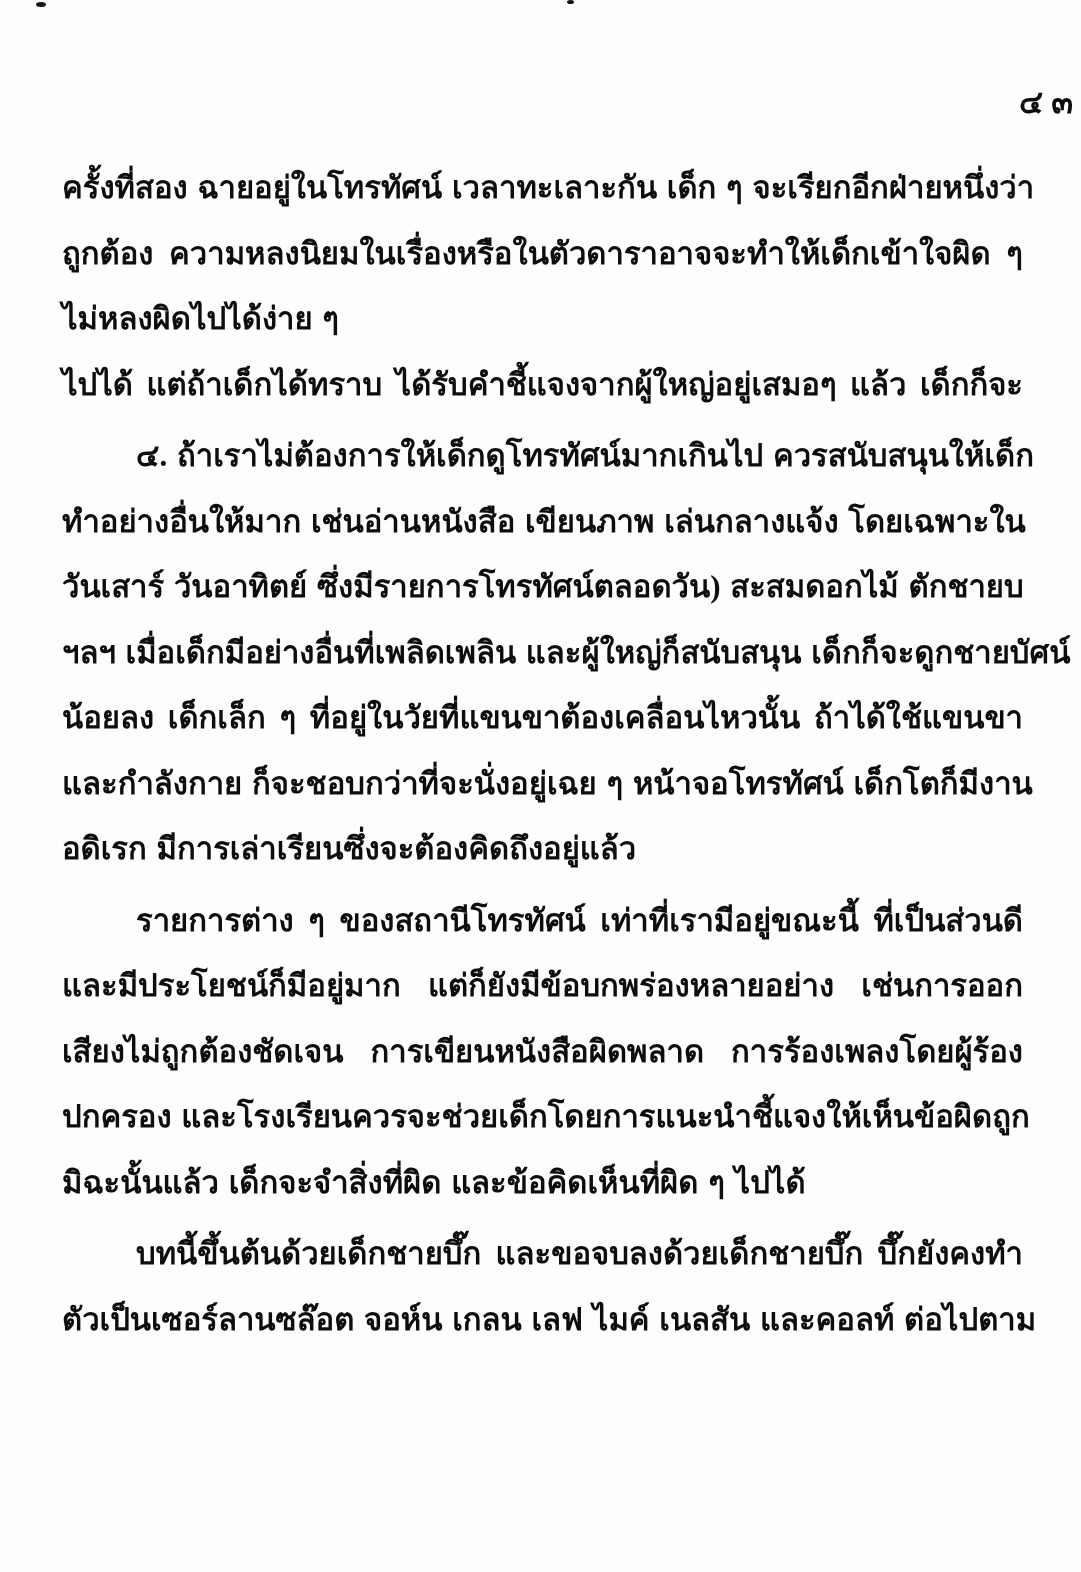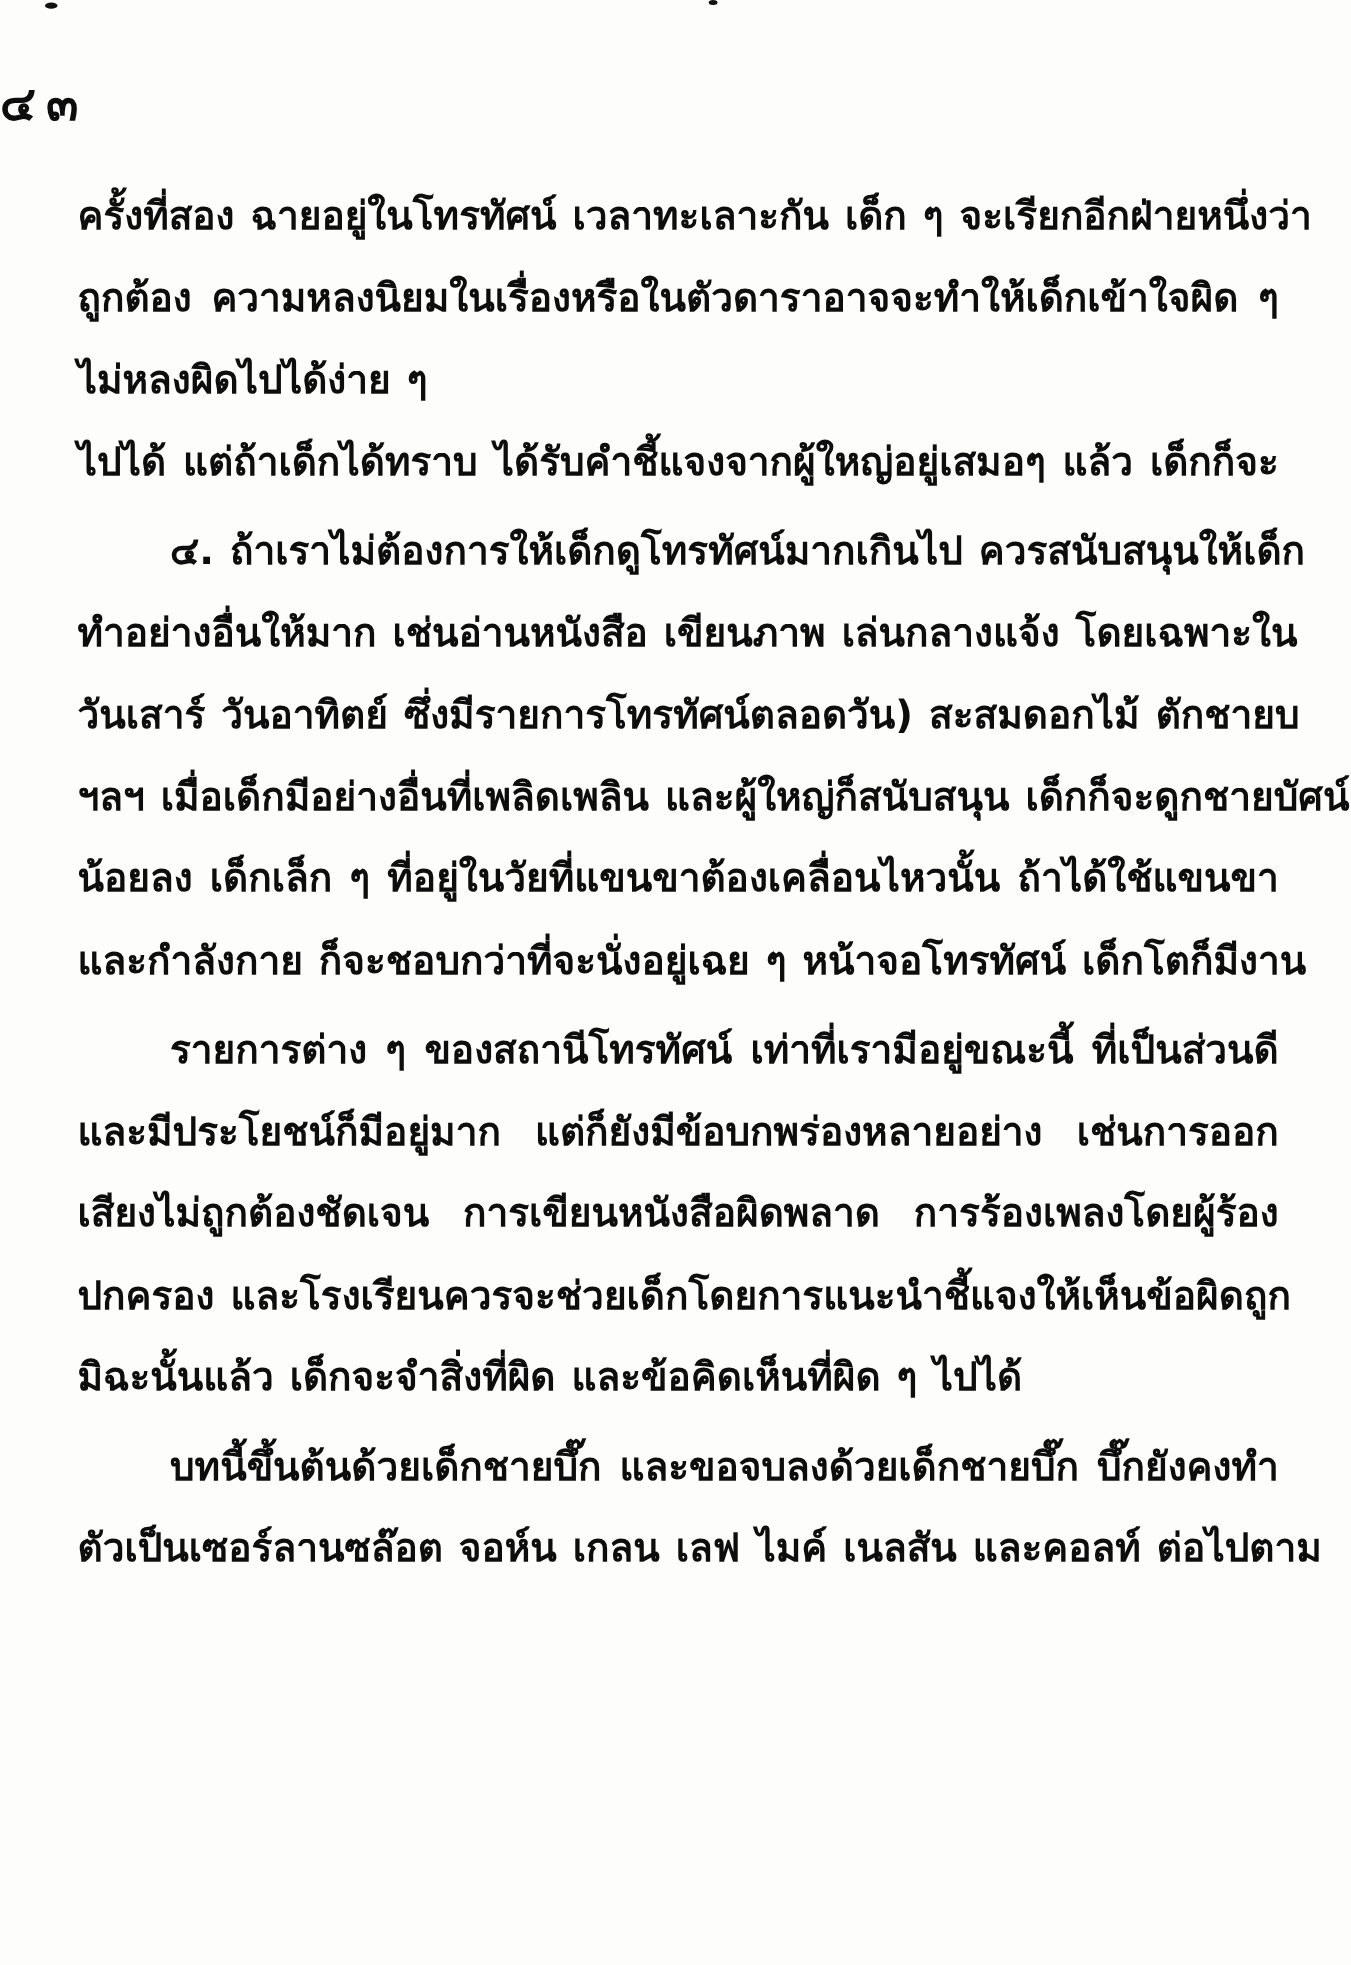--- a/index.html
+++ b/index.html
@@ -17,31 +17,31 @@
     color: #0d0d0d;
   }
   .scan-speck {
     position: absolute;
     background: #111;
     border-radius: 50%;
   }
   .speck-a { left: 36px;  top: 2px; width: 10px; height: 5px; }
   .speck-b { left: 567px; top: 0px; width: 7px;  height: 4px; }
   .page-number {
-    text-align: left;
-    padding-top: 52px;
-    font-size: 38px;
+    text-align: right;
+    padding-top: 76px;
+    font-size: 32px;
     font-weight: bold;
     letter-spacing: 8px;
   }
   .text-block {
     margin-top: 28px;
     padding: 0 58px 0 62px;
   }
-  .paragraph { margin: 0; }
+  .paragraph { margin: 0; font-family: Liberation Serif, serif; }
   .paragraph + .paragraph { margin-top: 6px; }
   .line {
     font-size: 31px;
     font-weight: bold;
     line-height: 65.5px;
     white-space: nowrap;
     text-align: justify;
     text-align-last: justify;
     -moz-text-align-last: justify;
     word-spacing: 2px;
@@ -71,20 +71,21 @@
       <div class="line">ไปได้ แต่ถ้าเด็กได้ทราบ ได้รับคำชี้แจงจากผู้ใหญ่อยู่เสมอๆ แล้ว เด็กก็จะ</div>
     </div>
 
     <div class="paragraph">
       <div class="line indent">๔. ถ้าเราไม่ต้องการให้เด็กดูโทรทัศน์มากเกินไป ควรสนับสนุนให้เด็ก</div>
       <div class="line">ทำอย่างอื่นให้มาก เช่นอ่านหนังสือ เขียนภาพ เล่นกลางแจ้ง โดยเฉพาะใน</div>
       <div class="line">วันเสาร์ วันอาทิตย์ ซึ่งมีรายการโทรทัศน์ตลอดวัน) สะสมดอกไม้ ตักชายบ</div>
       <div class="line">ฯลฯ เมื่อเด็กมีอย่างอื่นที่เพลิดเพลิน และผู้ใหญ่ก็สนับสนุน เด็กก็จะดูกชายบัศน์</div>
       <div class="line">น้อยลง เด็กเล็ก ๆ ที่อยู่ในวัยที่แขนขาต้องเคลื่อนไหวนั้น ถ้าได้ใช้แขนขา</div>
       <div class="line">และกำลังกาย ก็จะชอบกว่าที่จะนั่งอยู่เฉย ๆ หน้าจอโทรทัศน์ เด็กโตก็มีงาน</div>
+      <div class="line short">อดิเรก มีการเล่าเรียนซึ่งจะต้องคิดถึงอยู่แล้ว</div>
     </div>
 
     <div class="paragraph">
       <div class="line indent">รายการต่าง ๆ ของสถานีโทรทัศน์ เท่าที่เรามีอยู่ขณะนี้ ที่เป็นส่วนดี</div>
       <div class="line">และมีประโยชน์ก็มีอยู่มาก แต่ก็ยังมีข้อบกพร่องหลายอย่าง เช่นการออก</div>
       <div class="line">เสียงไม่ถูกต้องชัดเจน การเขียนหนังสือผิดพลาด การร้องเพลงโดยผู้ร้อง</div>
       <div class="line">ปกครอง และโรงเรียนควรจะช่วยเด็กโดยการแนะนำชี้แจงให้เห็นข้อผิดถูก</div>
       <div class="line short">มิฉะนั้นแล้ว เด็กจะจำสิ่งที่ผิด และข้อคิดเห็นที่ผิด ๆ ไปได้</div>
     </div>
 

